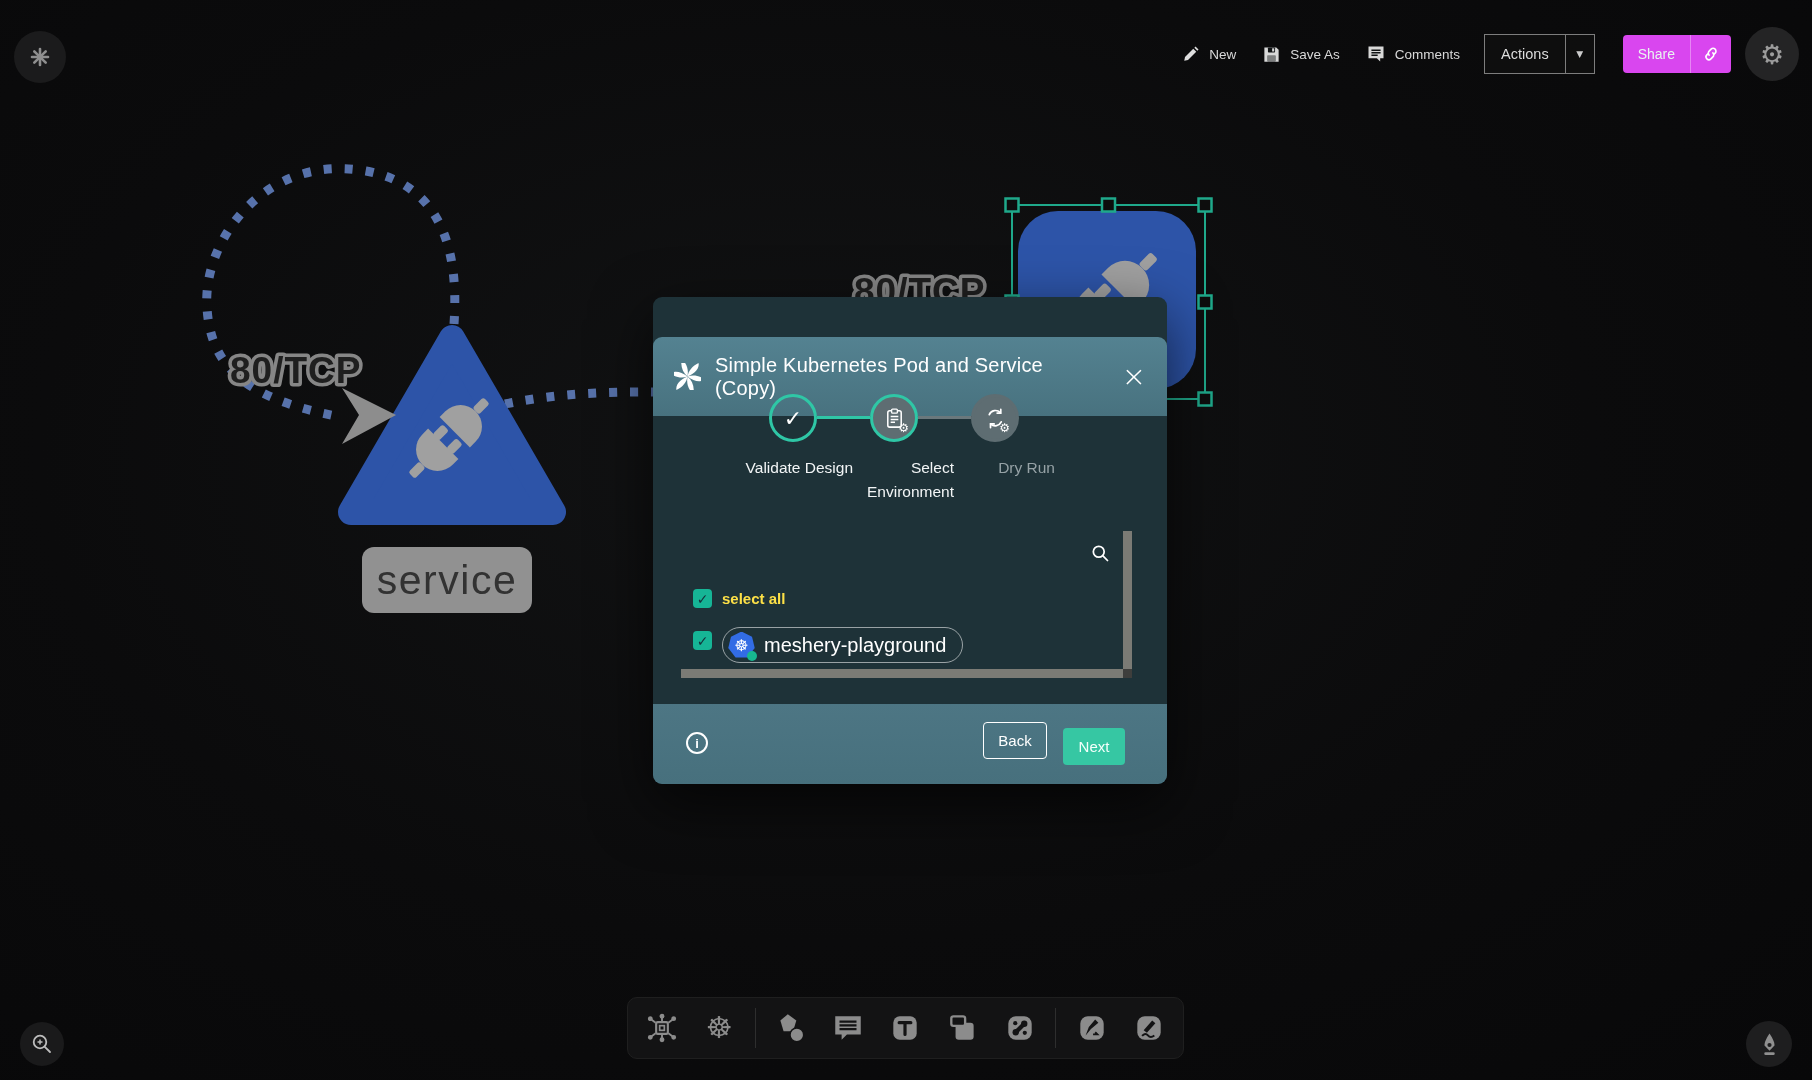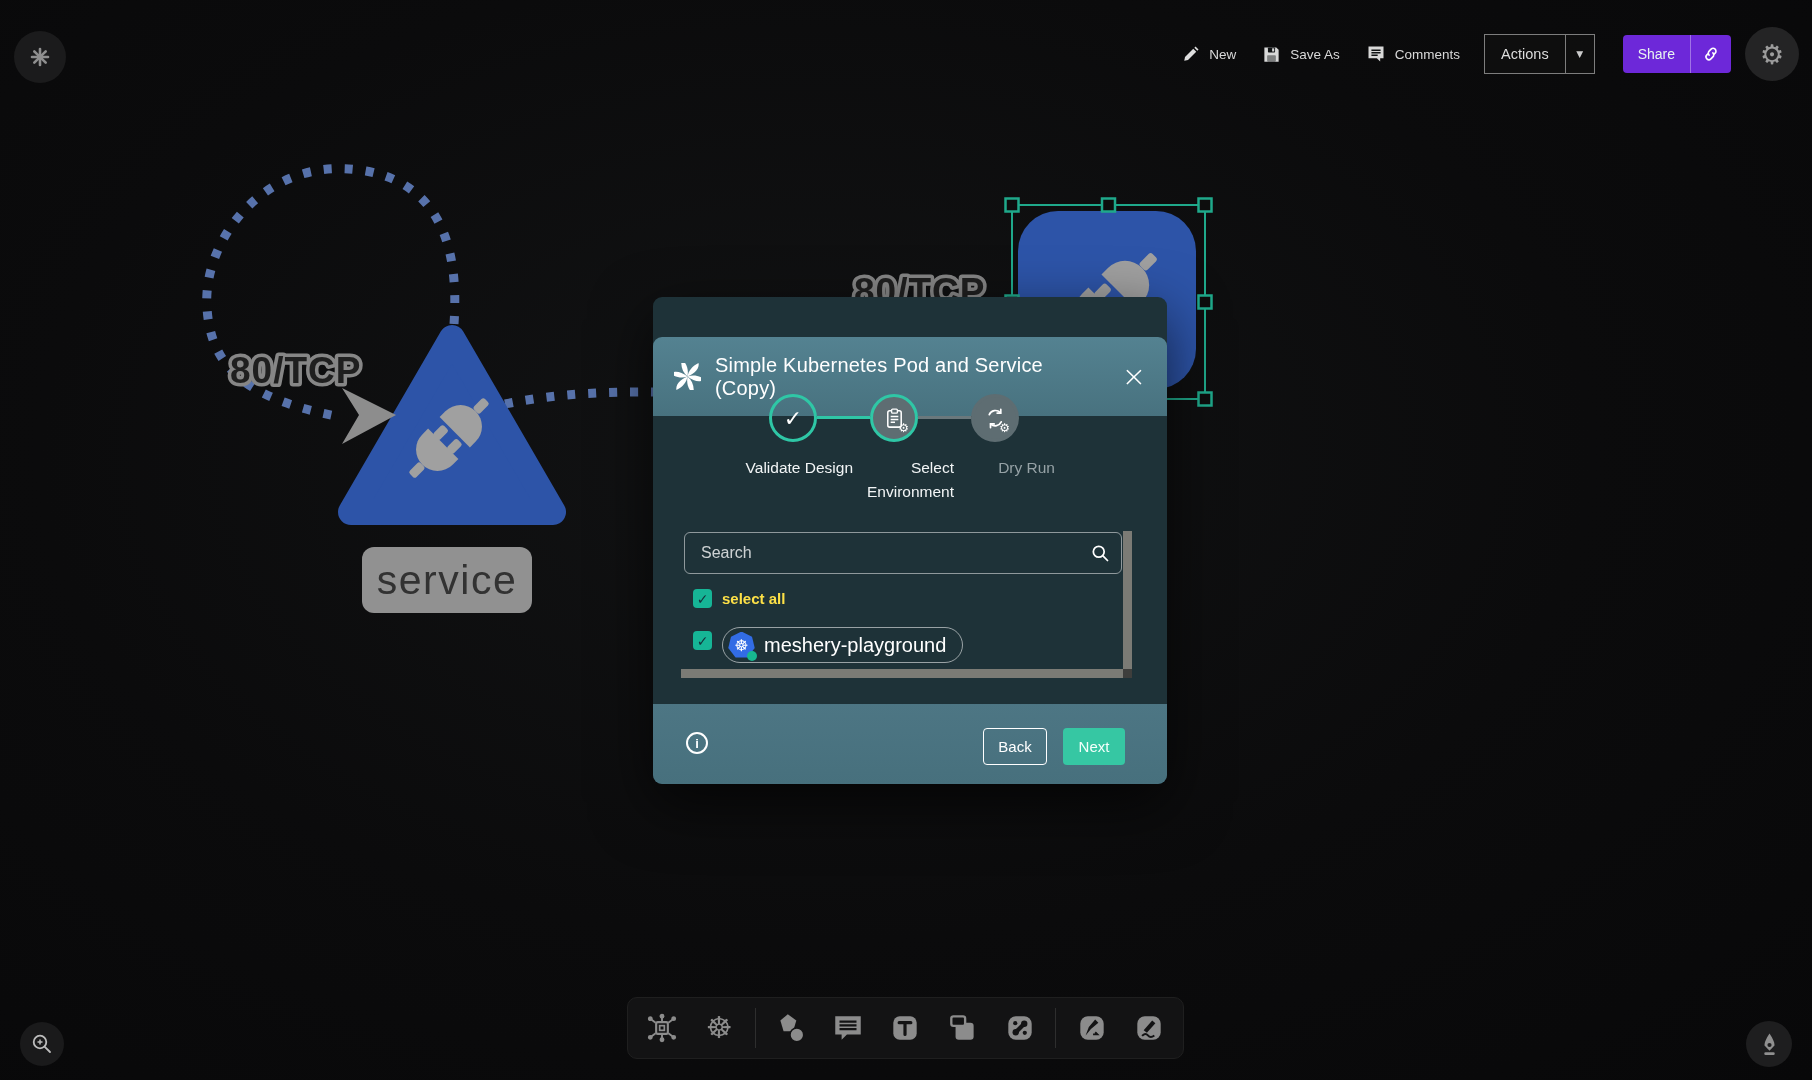--- a/index.html
+++ b/index.html
@@ -27,21 +27,21 @@
   .logo-btn{left:14px;top:31px;width:52px;height:52px;background:#1b1b1c;z-index:5;}
 
   
   .top-bar{top:33px;right:13px;height:42px;display:flex;align-items:center;z-index:5;}
   .tb-item{display:flex;align-items:center;gap:9px;cursor:pointer;}
   .tb-label{font-size:13.5px;color:#d9d9d9;}
   .actions-btn{display:flex;align-items:center;height:38px;border:1px solid #7d7d7d;border-radius:0;background:rgba(20,20,20,.4);cursor:pointer;}
   .actions-btn .lbl{padding:0 16px;font-size:14.5px;color:#dcdcdc;}
   .actions-btn .divider{width:1px;height:100%;background:#7d7d7d;}
   .actions-btn .caret{width:28px;text-align:center;font-size:9px;color:#cccccc;}
-  .share-btn{display:flex;align-items:center;height:38px;border-radius:4px;background:#6d28d9;cursor:pointer;}
+  .share-btn{display:flex;align-items:center;height:38px;border-radius:4px;background:#d946ef;cursor:pointer;}
   .share-btn .lbl{padding:0 15px;font-size:14px;color:#e9f4f1;}
   .share-btn .divider{width:1px;height:100%;background:rgba(255,255,255,.35);}
   .share-btn .linkcell{width:40px;display:flex;justify-content:center;}
   .gear-btn{width:54px;height:54px;background:#242425;color:#9c9c9c;font-size:27px;line-height:1;}
 
   
   .bottom-bar{left:627px;top:997px;width:557px;height:62px;background:#131314;border:1px solid #1f1f1f;
     border-radius:10px;display:flex;align-items:center;justify-content:space-between;padding:0 12px;box-sizing:border-box;z-index:5;}
   .bb-icon{width:44px;height:44px;display:flex;align-items:center;justify-content:center;cursor:pointer;}
   .bb-sep{width:1px;height:40px;background:#2e2e2e;}
@@ -86,21 +86,21 @@
   .k8s-hept{width:27px;height:27px;background:#326ce5;
     clip-path:polygon(50% 0%,89% 19%,99% 61%,72% 96%,28% 96%,1% 61%,11% 19%);
     display:flex;align-items:center;justify-content:center;color:#ffffff;font-size:16px;}
   .k8s-dot{position:absolute;right:-2px;bottom:-2px;width:10px;height:10px;border-radius:50%;background:#17b890;}
   .chip-label{font-size:20px;color:#ffffff;}
 
   .modal-footer{left:0;top:407px;width:514px;height:80px;background:linear-gradient(#4d7684,#47707d);
     border-radius:0 0 9px 9px;}
   .info-btn{left:33px;top:28px;width:22px;height:22px;border:2px solid #ffffff;border-radius:50%;
     color:#ffffff;font-size:13px;font-weight:700;cursor:pointer;box-sizing:border-box;}
-  .back-btn{left:330px;top:24px;width:64px;height:37px;background:transparent;border:1px solid #ffffff;
+  .back-btn{left:330px;top:18px;width:64px;height:37px;background:transparent;border:1px solid #ffffff;
     border-radius:4px;color:#ffffff;font-size:15px;cursor:pointer;}
   .next-btn{left:410px;top:24px;width:62px;height:37px;background:#36c7a3;border:none;
     border-radius:4px;color:#f4fffb;font-size:15px;cursor:pointer;}
 </style>
 </head>
 <body>
 
 <svg id="canvas-svg" class="abs" width="1812" height="1080" viewBox="0 0 1812 1080">
   <defs>
     <g id="plug-icon">
@@ -251,21 +251,20 @@
       <path d="M18 15.5a7 7 0 0 1-11 2.3"></path>
         <path d="M6.8 21.5v-3.8h3.8"></path>
     </svg>
     <span class="step-gear glyph">⚙</span>
   </div>
 
   <div class="step-label" style="left:80px;top:159px;">Validate Design</div>
   <div class="step-label" style="left:181px;top:159px;">Select Environment</div>
   <div class="step-label dim" style="left:282px;top:159px;">Dry Run</div>
 
-  <input class="abs search-box" type="text" placeholder="Search" style="">
   <svg class="abs" style="left:437px;top:246px;" width="21" height="21" viewBox="0 0 24 24">
     <circle cx="10" cy="10" r="6.2" fill="none" stroke="#ffffff" stroke-width="2"></circle>
     <line x1="14.8" y1="14.8" x2="20" y2="20" stroke="#ffffff" stroke-width="2" stroke-linecap="round"></line>
   </svg>
 
   <div class="abs vbar"></div>
   <div class="abs vbar-end"></div>
   <div class="abs hbar"></div>
 
   <div class="abs checkbox" style="left:40px;top:292px;">

